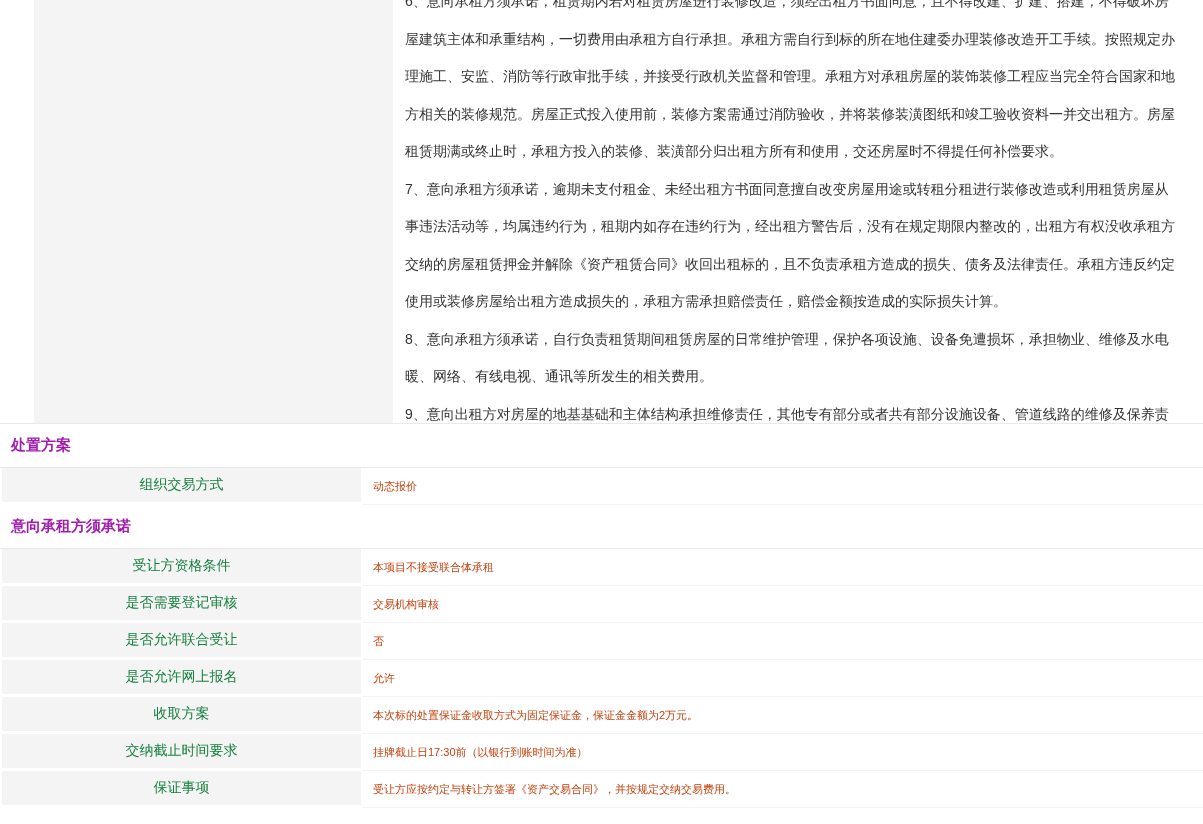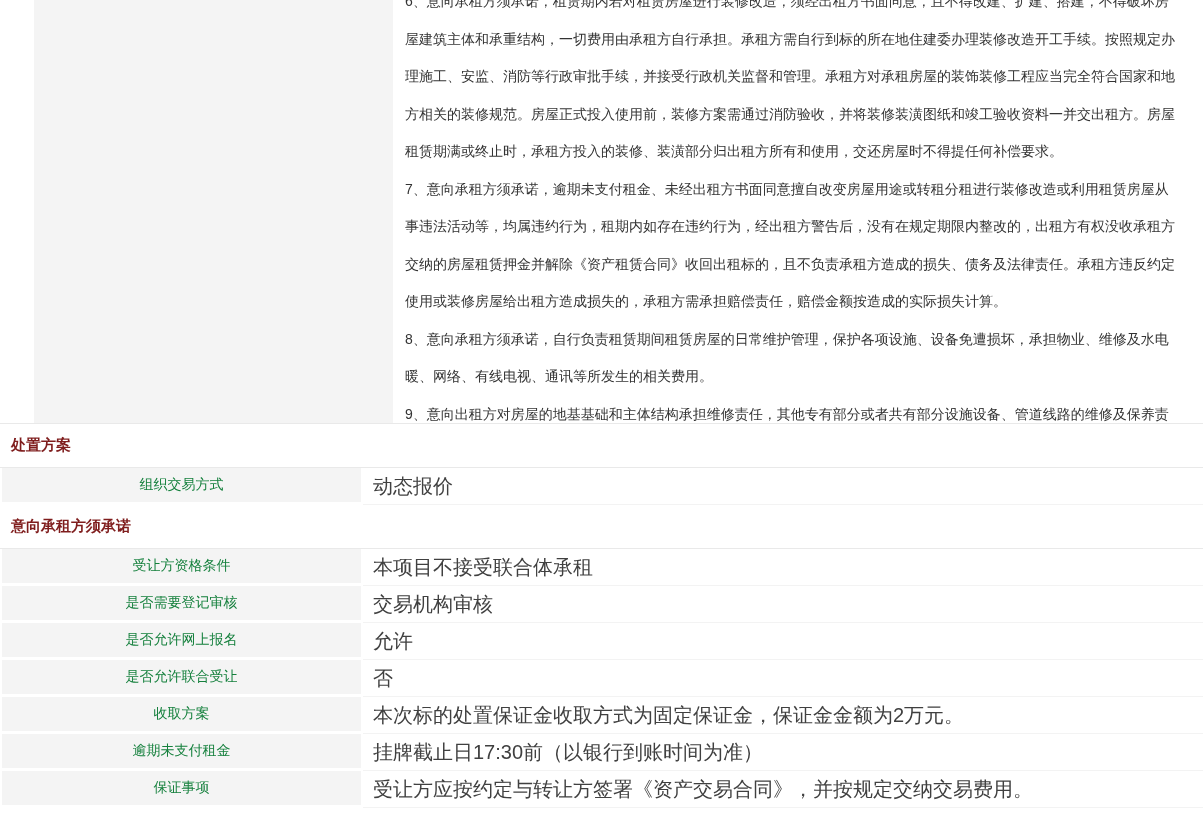--- a/index.html
+++ b/index.html
@@ -33,39 +33,39 @@
     text-align: left; word-break: break-all;
   }
 
   
   .section-header {
     height: 44px; display: flex; align-items: center;
     padding-left: 11px; background: #ffffff;
     border-bottom: 1px solid #e9e9e9;
   }
   .section-header .title {
-    font-size: 15px; font-weight: bold; color: #7f1d1d;
+    font-size: 15px; font-weight: bold; color: #a21caf;
   }
 
   
   .detail-row { display: flex; height: 37px; }
   .cell-label {
     width: 363px; flex: 0 0 363px;
     background: #f4f4f4;
     border-left: 2px solid #ffffff;
     border-right: 2px solid #ffffff;
     border-bottom: 3px solid #ffffff;
     display: flex; align-items: center; justify-content: center;
     font-size: 14px; color: #15803d;
   }
   .cell-value {
     flex: 1 1 auto;
     border-bottom: 1px solid #f3f3f3;
     display: flex; align-items: center;
-    padding: 0 10px; font-size: 20px; color: #404040;
+    padding: 0 10px; font-size: 11px; color: #c2410c;
     white-space: nowrap; overflow: hidden;
   }
 </style>
 </head>
 <body>
 
 <div class="detail-table">
 
   <div class="big-row">
     <div class="big-label"></div>
@@ -93,34 +93,34 @@
   </div>
   <div class="detail-row">
     <div class="cell-label">受让方资格条件</div>
     <div class="cell-value">本项目不接受联合体承租</div>
   </div>
   <div class="detail-row">
     <div class="cell-label">是否需要登记审核</div>
     <div class="cell-value">交易机构审核</div>
   </div>
   <div class="detail-row">
+    <div class="cell-label">是否允许联合受让</div>
+    <div class="cell-value">否</div>
+  </div>
+  <div class="detail-row">
     <div class="cell-label">是否允许网上报名</div>
     <div class="cell-value">允许</div>
-  </div>
-  <div class="detail-row">
-    <div class="cell-label">是否允许联合受让</div>
-    <div class="cell-value">否</div>
   </div>
 
   <div class="detail-row">
     <div class="cell-label">收取方案</div>
     <div class="cell-value">本次标的处置保证金收取方式为固定保证金，保证金金额为2万元。</div>
   </div>
   <div class="detail-row">
-    <div class="cell-label">逾期未支付租金</div>
+    <div class="cell-label">交纳截止时间要求</div>
     <div class="cell-value">挂牌截止日17:30前（以银行到账时间为准）</div>
   </div>
   <div class="detail-row">
     <div class="cell-label">保证事项</div>
     <div class="cell-value">受让方应按约定与转让方签署《资产交易合同》，并按规定交纳交易费用。</div>
   </div>
 
 </div>
 
 </body></html>

